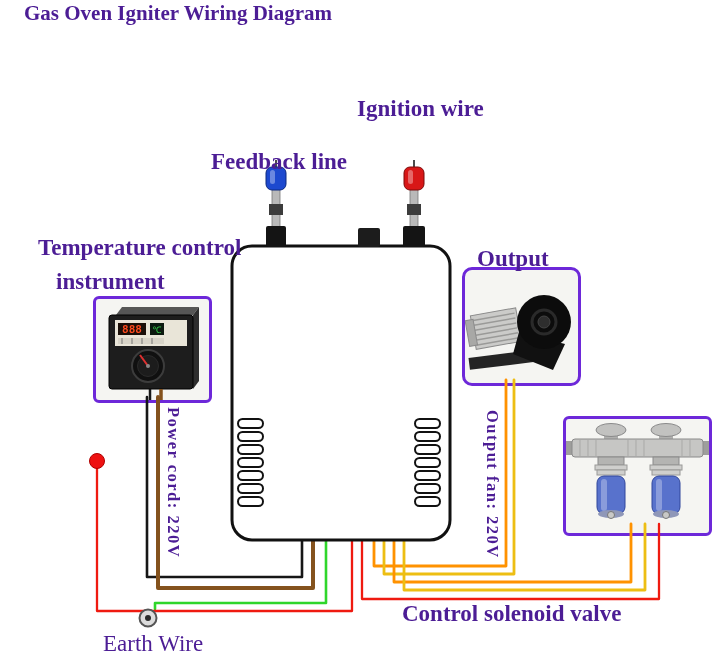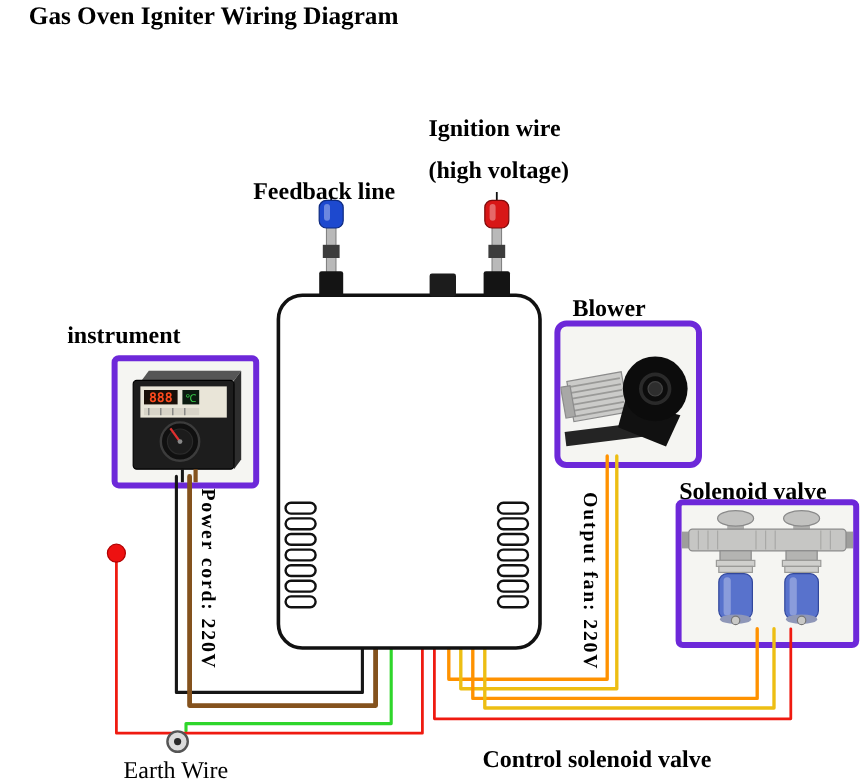--- a/index.html
+++ b/index.html
@@ -1,23 +1,23 @@
 <!DOCTYPE html>
 <html><head>
 <meta charset="utf-8">
 <style>
   html,body{margin:0;padding:0;background:#fff;}
   .canvas{position:relative;width:720px;height:651px;background:#ffffff;overflow:hidden;
-          font-family:"Liberation Serif", serif;color:#000000;}
+          font-family:"Liberation Serif", serif;color:#4c1d95;}
   .title{position:absolute;left:24px;top:1px;font-size:21px;font-weight:700;white-space:nowrap;}
-  .lbl{position:absolute;font-size:20px;font-weight:600;white-space:nowrap;z-index:3;}
+  .lbl{position:absolute;font-size:23px;font-weight:600;white-space:nowrap;z-index:3;}
   .lbl.bold{font-weight:400;}
   .vlbl{position:absolute;font-size:16.5px;font-weight:600;writing-mode:vertical-rl;
         text-orientation:mixed;letter-spacing:1.5px;z-index:3;white-space:nowrap;}
-  .photo{position:absolute;background:#f5f5f2;border:5px solid #6d28d9;border-radius:6px;z-index:1;}
+  .photo{position:absolute;background:#f5f5f2;border:3px solid #6d28d9;border-radius:6px;z-index:1;}
   .photo svg{display:block;}
   #controller{left:93px;top:296px;width:113px;height:101px;}
   #blower{left:462px;top:267px;width:113px;height:113px;border-radius:10px;}
   #valve{left:563px;top:416px;width:143px;height:114px;}
   #mainsvg{position:absolute;left:0;top:0;z-index:2;pointer-events:none;}
 </style>
 </head>
 <body>
 
 <div class="canvas">
@@ -162,22 +162,21 @@
     </g>
 
     <circle cx="97" cy="461" r="7.5" stroke="#b00000" stroke-width="1" fill="#ee1111"></circle>
 
     <circle cx="148" cy="618" r="8.5" fill="#dcdcdc" stroke="#555" stroke-width="2"></circle>
     <circle cx="148" cy="618" r="3" fill="#2a2a2a"></circle>
   </svg>
 
   <div class="lbl" style="left:211px;top:149px">Feedback line</div>
   <div class="lbl" style="left:357px;top:96px">Ignition wire</div>
-  <div class="lbl" style="left:357px;top:131px">(high voltage)</div>
+  <div class="lbl" style="left:38px;top:235px">Temperature control</div>
   <div class="lbl" style="left:56px;top:269px">instrument</div>
-  <div class="lbl" style="left:477px;top:246px">Blower</div>
-  <div class="lbl" style="left:566px;top:399px">Solenoid valve</div>
+  <div class="lbl" style="left:477px;top:246px">Output</div>
   <div class="lbl bold" style="left:103px;top:631px">Earth Wire</div>
-  <div class="lbl" style="left:402px;top:622px">Control solenoid valve</div>
+  <div class="lbl" style="left:402px;top:601px">Control solenoid valve</div>
   <div class="vlbl" style="left:163px;top:407px">Power cord: 220V</div>
   <div class="vlbl" style="left:482px;top:410px">Output fan: 220V</div>
 
 </div>
 
 </body></html>

